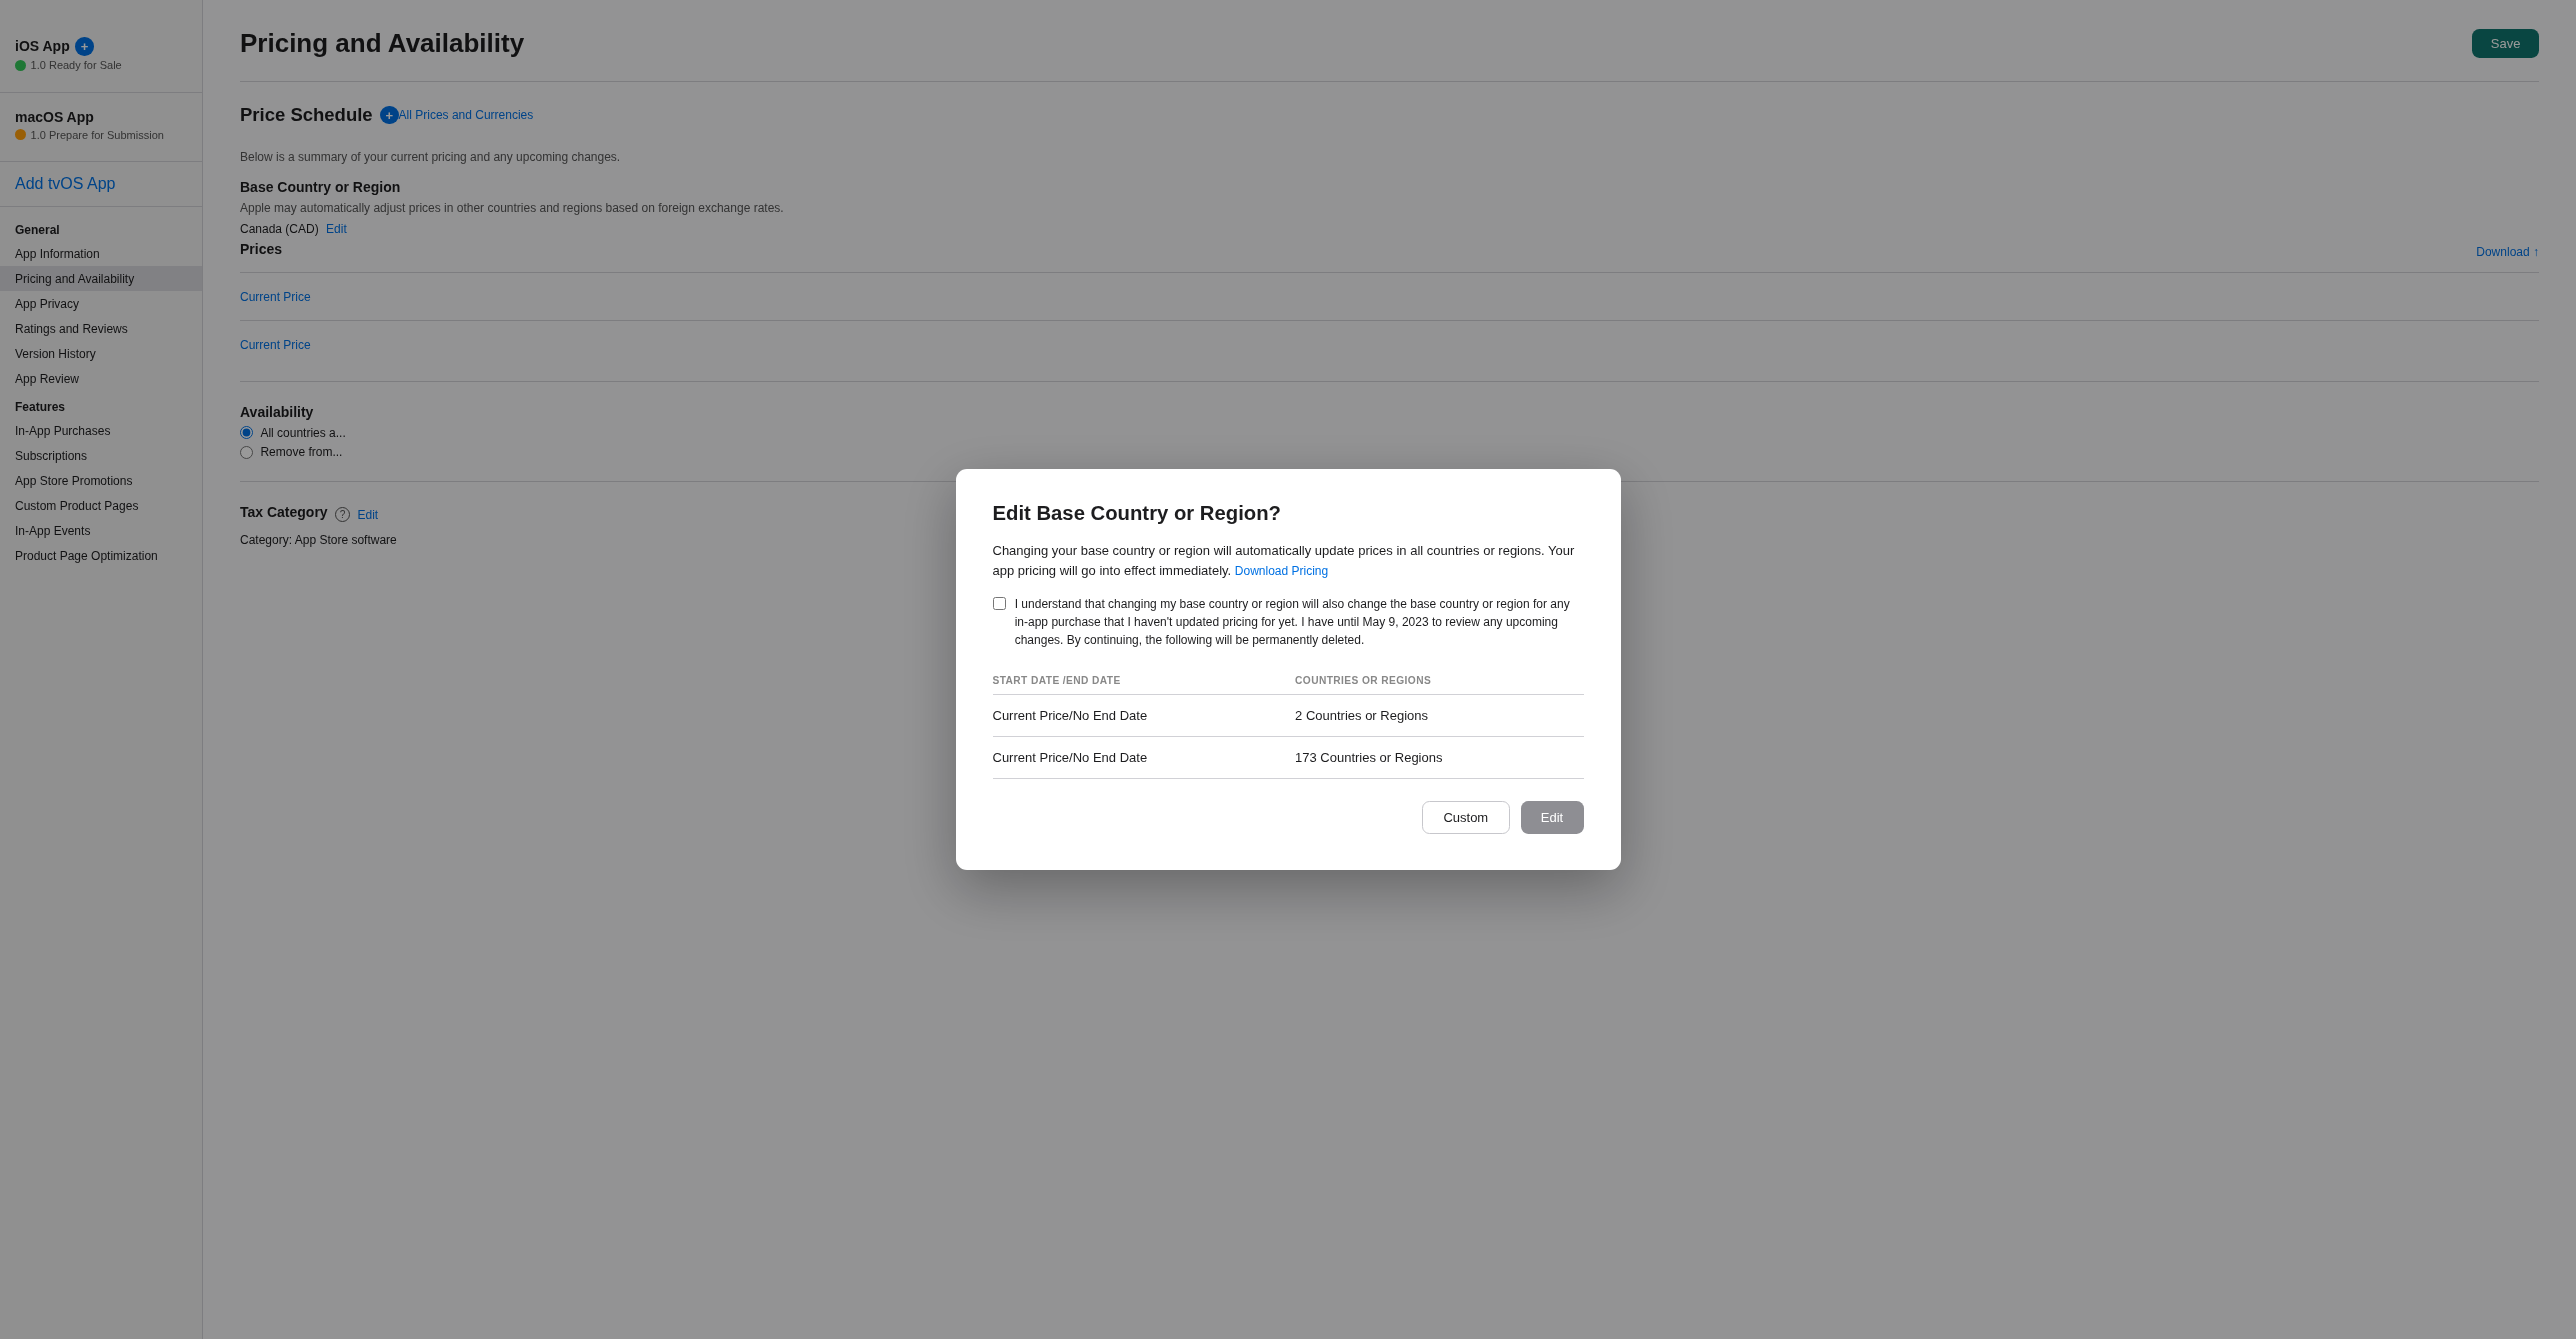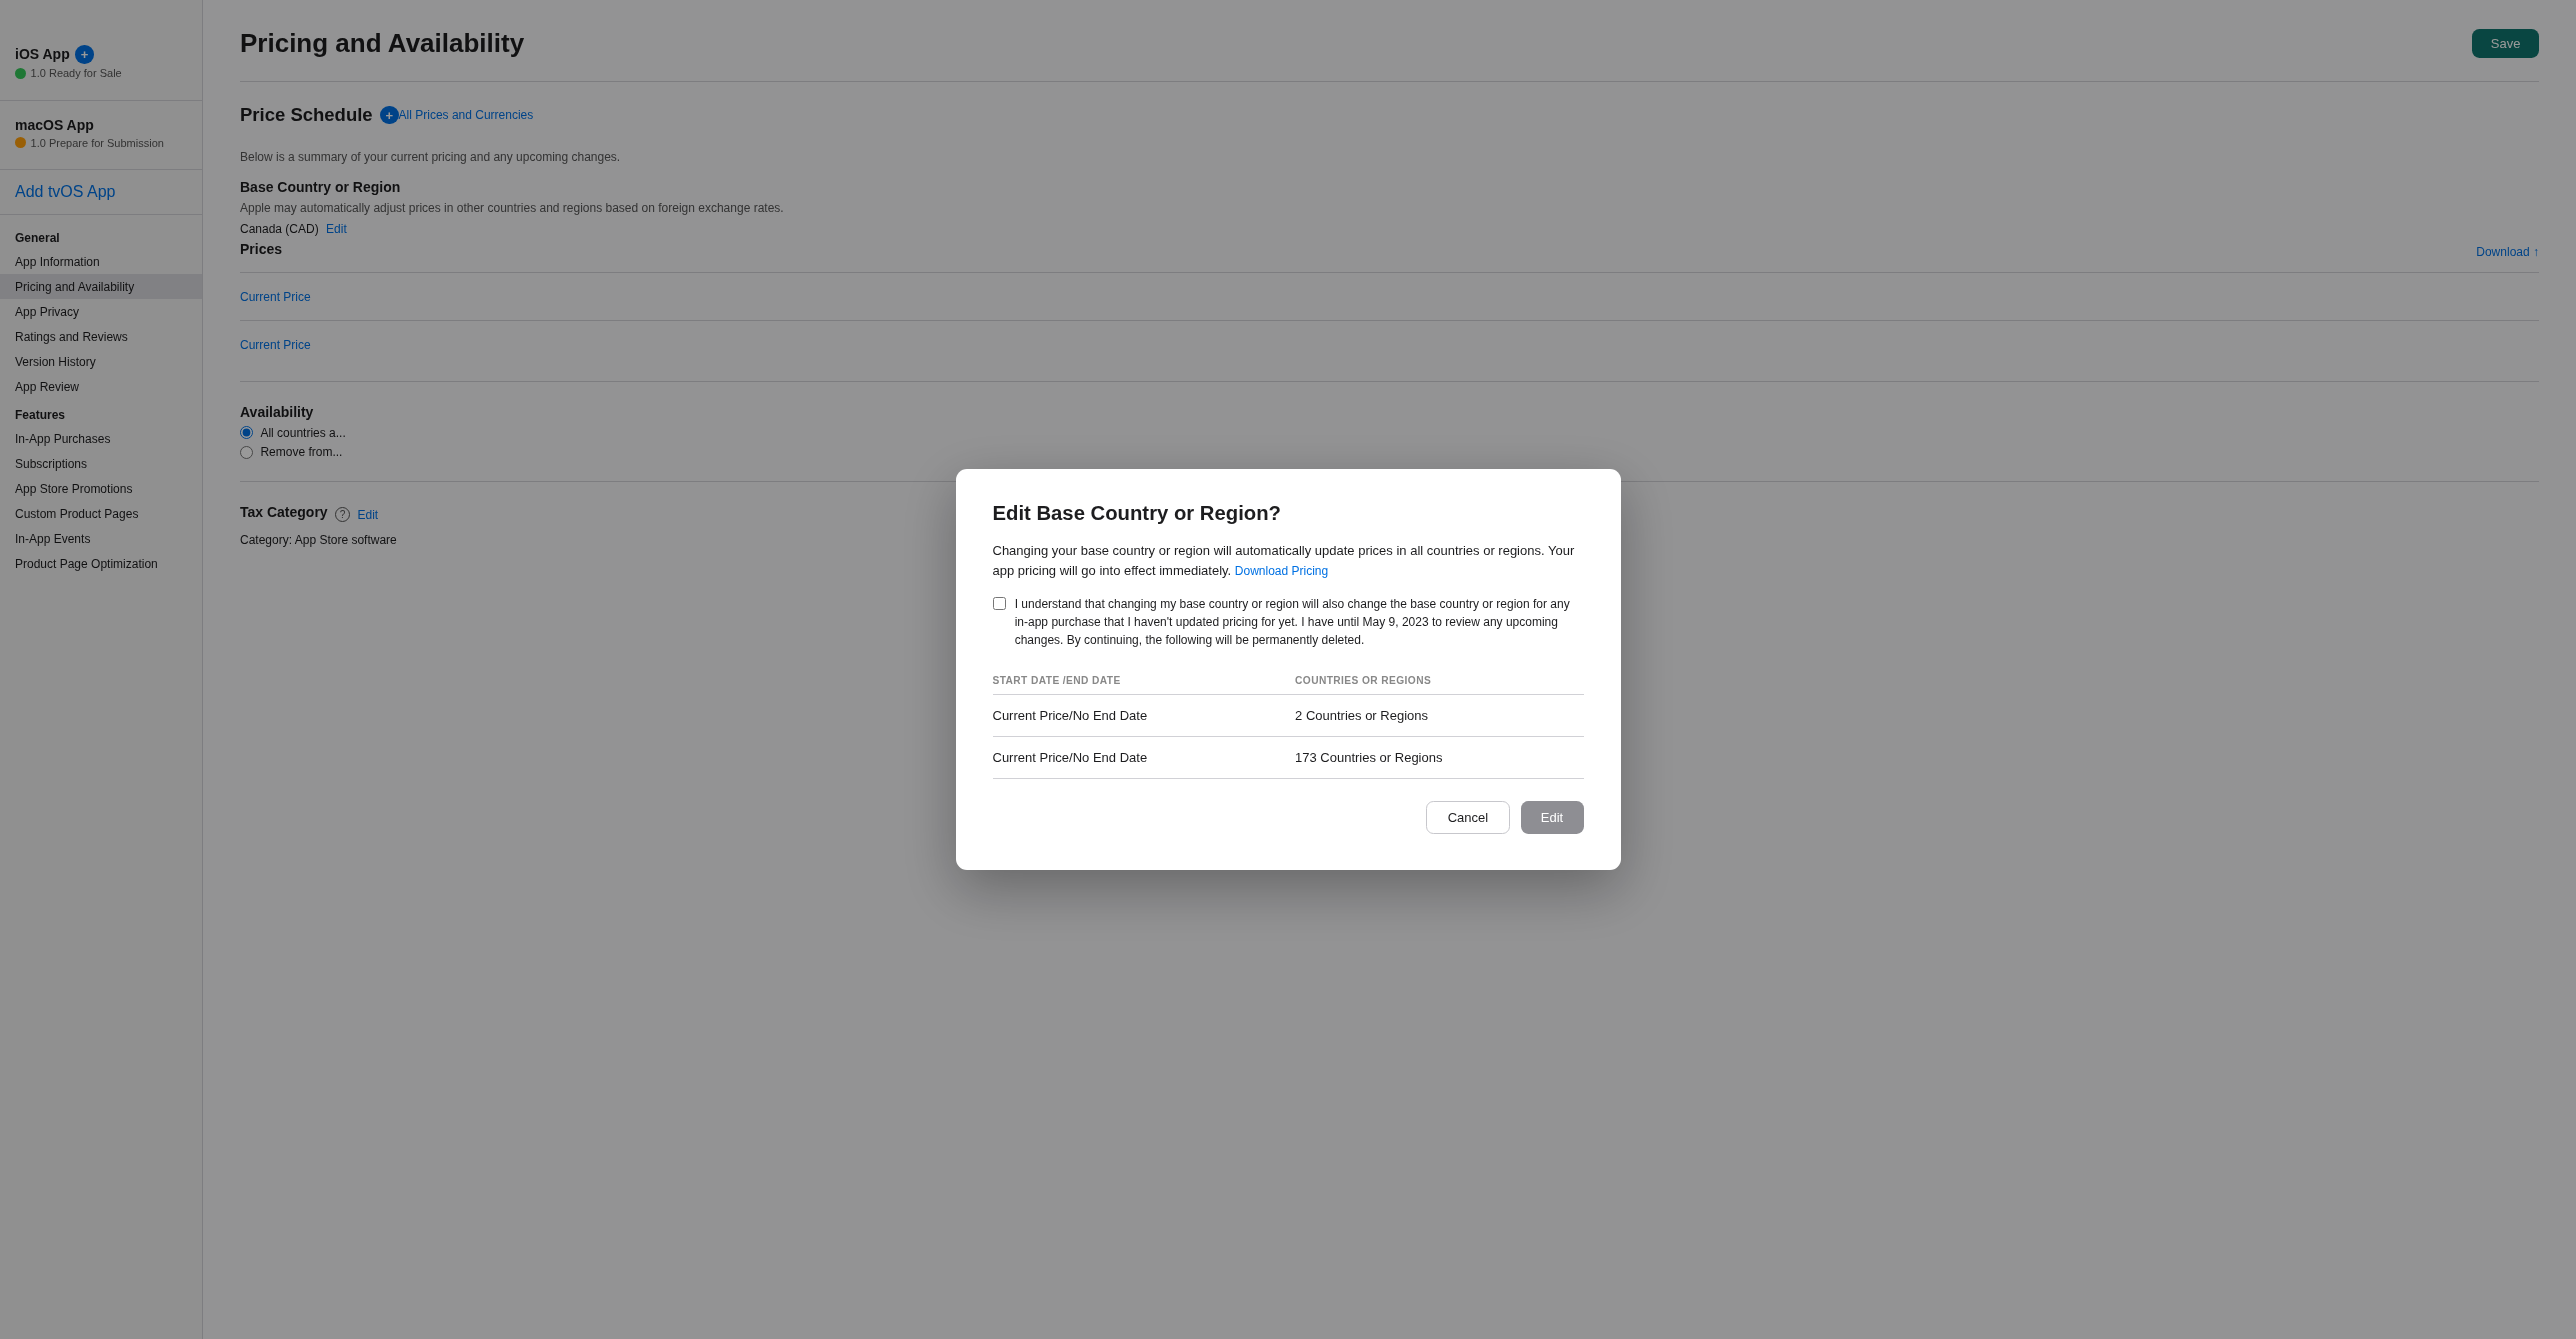--- a/index.html
+++ b/index.html
@@ -1,21 +1,21 @@
 <!DOCTYPE html>
 <html style="font-size:15px"><head>
   <meta charset="utf-8">
   <style>
     * { box-sizing: border-box; margin: 0; padding: 0; }
     body { font-family: -apple-system, BlinkMacSystemFont, "Helvetica Neue", Arial, sans-serif; background: #f5f5f7; color: #1d1d1f; font-size: 13px; }
 
     .app-layout { display: flex; height: 100vh; overflow: hidden; }
 
     
-    .sidebar { width: 203px; min-width: 203px; background: #f0f0f0; border-right: 0.9px solid #d1d1d6; overflow-y: auto; padding: 36px 0; }
+    .sidebar { width: 203px; min-width: 203px; background: #f0f0f0; border-right: 0.9px solid #d1d1d6; overflow-y: auto; padding: 28px 0; }
     .sidebar-app-section { padding: 9.2px 15px 13px; }
     .sidebar-app-title { font-size: 14px; font-weight: 700; display: flex; align-items: center; gap: 5.5px; }
     .sidebar-app-status { font-size: 11px; color: #555; display: flex; align-items: center; gap: 4.6px; margin-top: 3.7px; }
     .status-dot-green { width: 11px; height: 11px; border-radius: 50%; background: #34c759; display: inline-block; }
     .status-dot-yellow { width: 11px; height: 11px; border-radius: 50%; background: #ff9f0a; display: inline-block; }
     .plus-icon { width: 18.5px; height: 18.5px; border-radius: 50%; background: #0071e3; color: white; font-size: 13px; display: inline-flex; align-items: center; justify-content: center; font-weight: 700; }
     .sidebar-divider { height: 0.9px; background: #d1d1d6; margin: 7.4px 0; }
     .sidebar-macos-section { padding: 9.2px 15px 13px; }
     .sidebar-add-link { color: #0071e3; font-size: 16px; padding: 5.5px 15px; cursor: pointer; display: block; }
     .sidebar-section-header { font-size: 12px; font-weight: 700; color: #1d1d1f; padding: 9.2px 15px 3.7px; }
@@ -217,18 +217,18 @@
             <td>Current Price/No End Date</td>
             <td>2 Countries or Regions</td>
           </tr>
           <tr>
             <td>Current Price/No End Date</td>
             <td>173 Countries or Regions</td>
           </tr>
         </tbody>
     </table>
     <div class="modal-actions">
-      <button class="cancel-button">Cancel</button>
+      <button class="cancel-button">Custom</button>
       <button class="edit-button">Edit</button>
     </div>
   </div>
 </div>
 
 
 </body></html>

